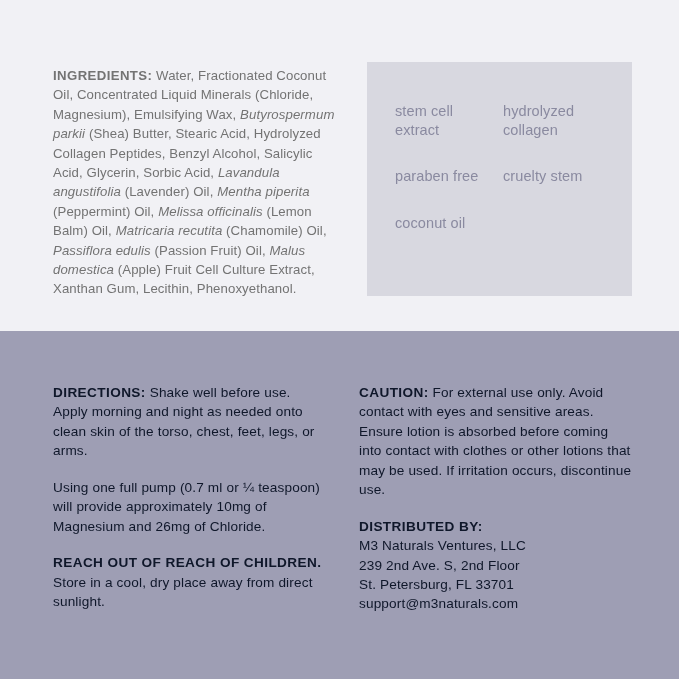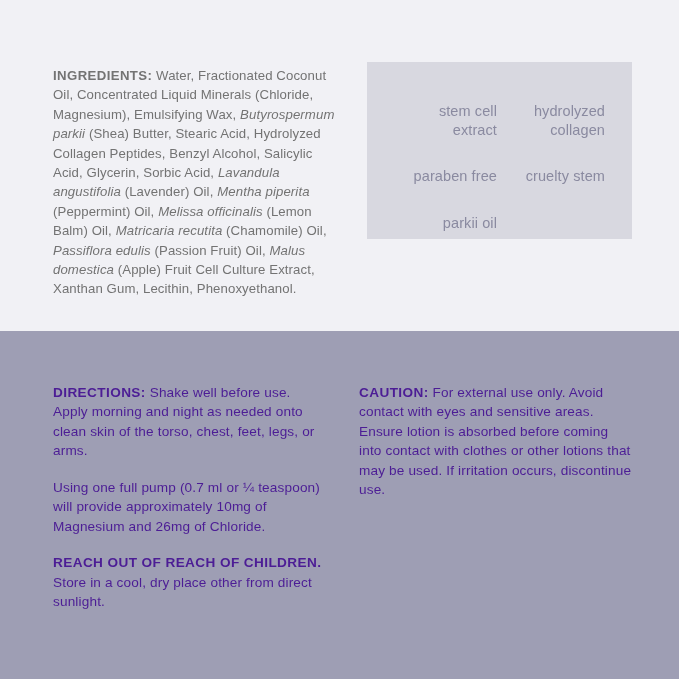--- a/index.html
+++ b/index.html
@@ -47,23 +47,22 @@
   .ingredients-block i {
     font-style: italic;
   }
 
   
   .claims-panel {
     position: absolute;
     left: 367px;
     top: 62px;
     width: 265px;
-    height: 177px;
+    height: 234px;
     background: #d8d8e0;
-    text-align: right;
   }
   .claims-grid {
     position: absolute;
     left: 28px;
     top: 40px;
     width: 216px;
     display: flex;
     flex-wrap: wrap;
   }
   .claim {
@@ -101,21 +100,21 @@
     position: absolute;
     left: 359px;
     top: 52px;
     width: 275px;
   }
   .para {
     font-size: 13.6px;
     line-height: 1.43;
     letter-spacing: 0.15px;
     margin: 0 0 17px 0;
-    color: #4c1d95;
+    color: #0f172a;
   }
   .para:last-child {
     margin-bottom: 0;
   }
   .para b {
     font-weight: bold;
     letter-spacing: 0.4px;
   }
   .addr-line {
     display: block;
@@ -131,33 +130,40 @@
     <div class="ingredients-block">
       <span class="lead">INGREDIENTS:</span><span> Water, Fractionated Coconut Oil, Concentrated Liquid Minerals (Chloride, Magnesium), Emulsifying Wax, </span><i>Butyrospermum parkii</i><span> (Shea) Butter, Stearic Acid, Hydrolyzed Collagen Peptides, Benzyl Alcohol, Salicylic Acid, Glycerin, Sorbic Acid, </span><i>Lavandula angustifolia</i><span> (Lavender) Oil, </span><i>Mentha piperita</i><span> (Peppermint) Oil, </span><i>Melissa officinalis</i><span> (Lemon Balm) Oil, </span><i>Matricaria recutita</i><span> (Chamomile) Oil, </span><i>Passiflora edulis</i><span> (Passion Fruit) Oil, </span><i>Malus domestica</i><span> (Apple) Fruit Cell Culture Extract, Xanthan Gum, Lecithin, Phenoxyethanol.</span>
     </div>
 
     <div class="claims-panel">
       <div class="claims-grid">
         <div class="claim">stem cell extract</div>
         <div class="claim">hydrolyzed collagen</div>
         <div class="claim">paraben free</div>
         <div class="claim">cruelty stem</div>
-        <div class="claim last-row">parkii oil</div>
+        <div class="claim last-row">coconut oil</div>
       </div>
     </div>
 
   </div>
 
   <div class="bottom-section">
 
     <div class="col-left">
       <p class="para"><b>DIRECTIONS:</b><span> Shake well before use. Apply morning and night as needed onto clean skin of the torso, chest, feet, legs, or arms.</span></p>
       <p class="para">Using one full pump (0.7 ml or ¼ teaspoon) will provide approximately 10mg of Magnesium and 26mg of Chloride.</p>
-      <p class="para"><b>REACH OUT OF REACH OF CHILDREN.</b><span> Store in a cool, dry place other from direct sunlight.</span></p>
+      <p class="para"><b>REACH OUT OF REACH OF CHILDREN.</b><span> Store in a cool, dry place away from direct sunlight.</span></p>
     </div>
 
     <div class="col-right">
       <p class="para"><b>CAUTION:</b><span> For external use only. Avoid contact with eyes and sensitive areas. Ensure lotion is absorbed before coming into contact with clothes or other lotions that may be used. If irritation occurs, discontinue use.</span></p>
+      <p class="para">
+        <b class="addr-line">DISTRIBUTED BY:</b>
+        <span class="addr-line">M3 Naturals Ventures, LLC</span>
+        <span class="addr-line">239 2nd Ave. S, 2nd Floor</span>
+        <span class="addr-line">St. Petersburg, FL 33701</span>
+        <span class="addr-line">support@m3naturals.com</span>
+      </p>
     </div>
 
   </div>
 
 </div>
 
 </body></html>

